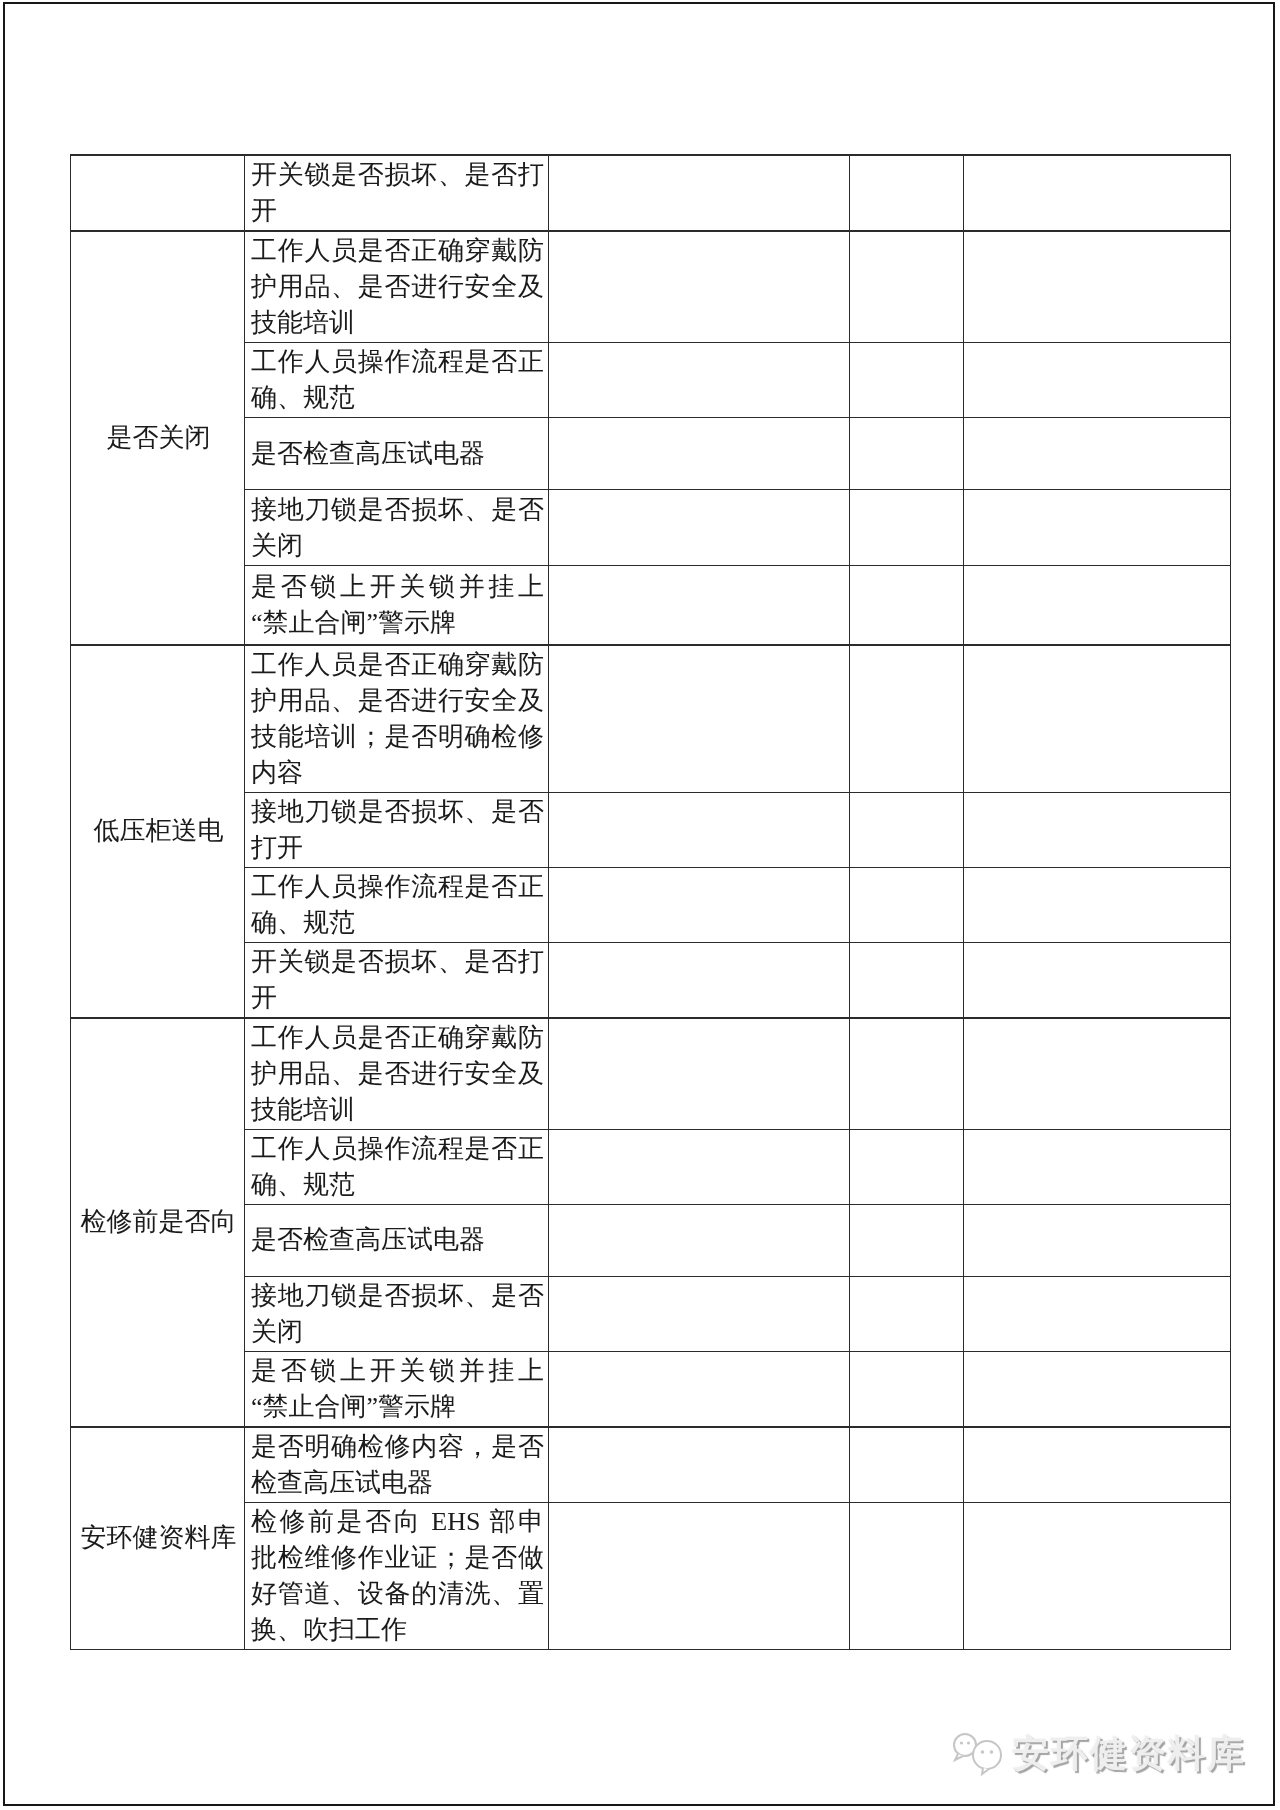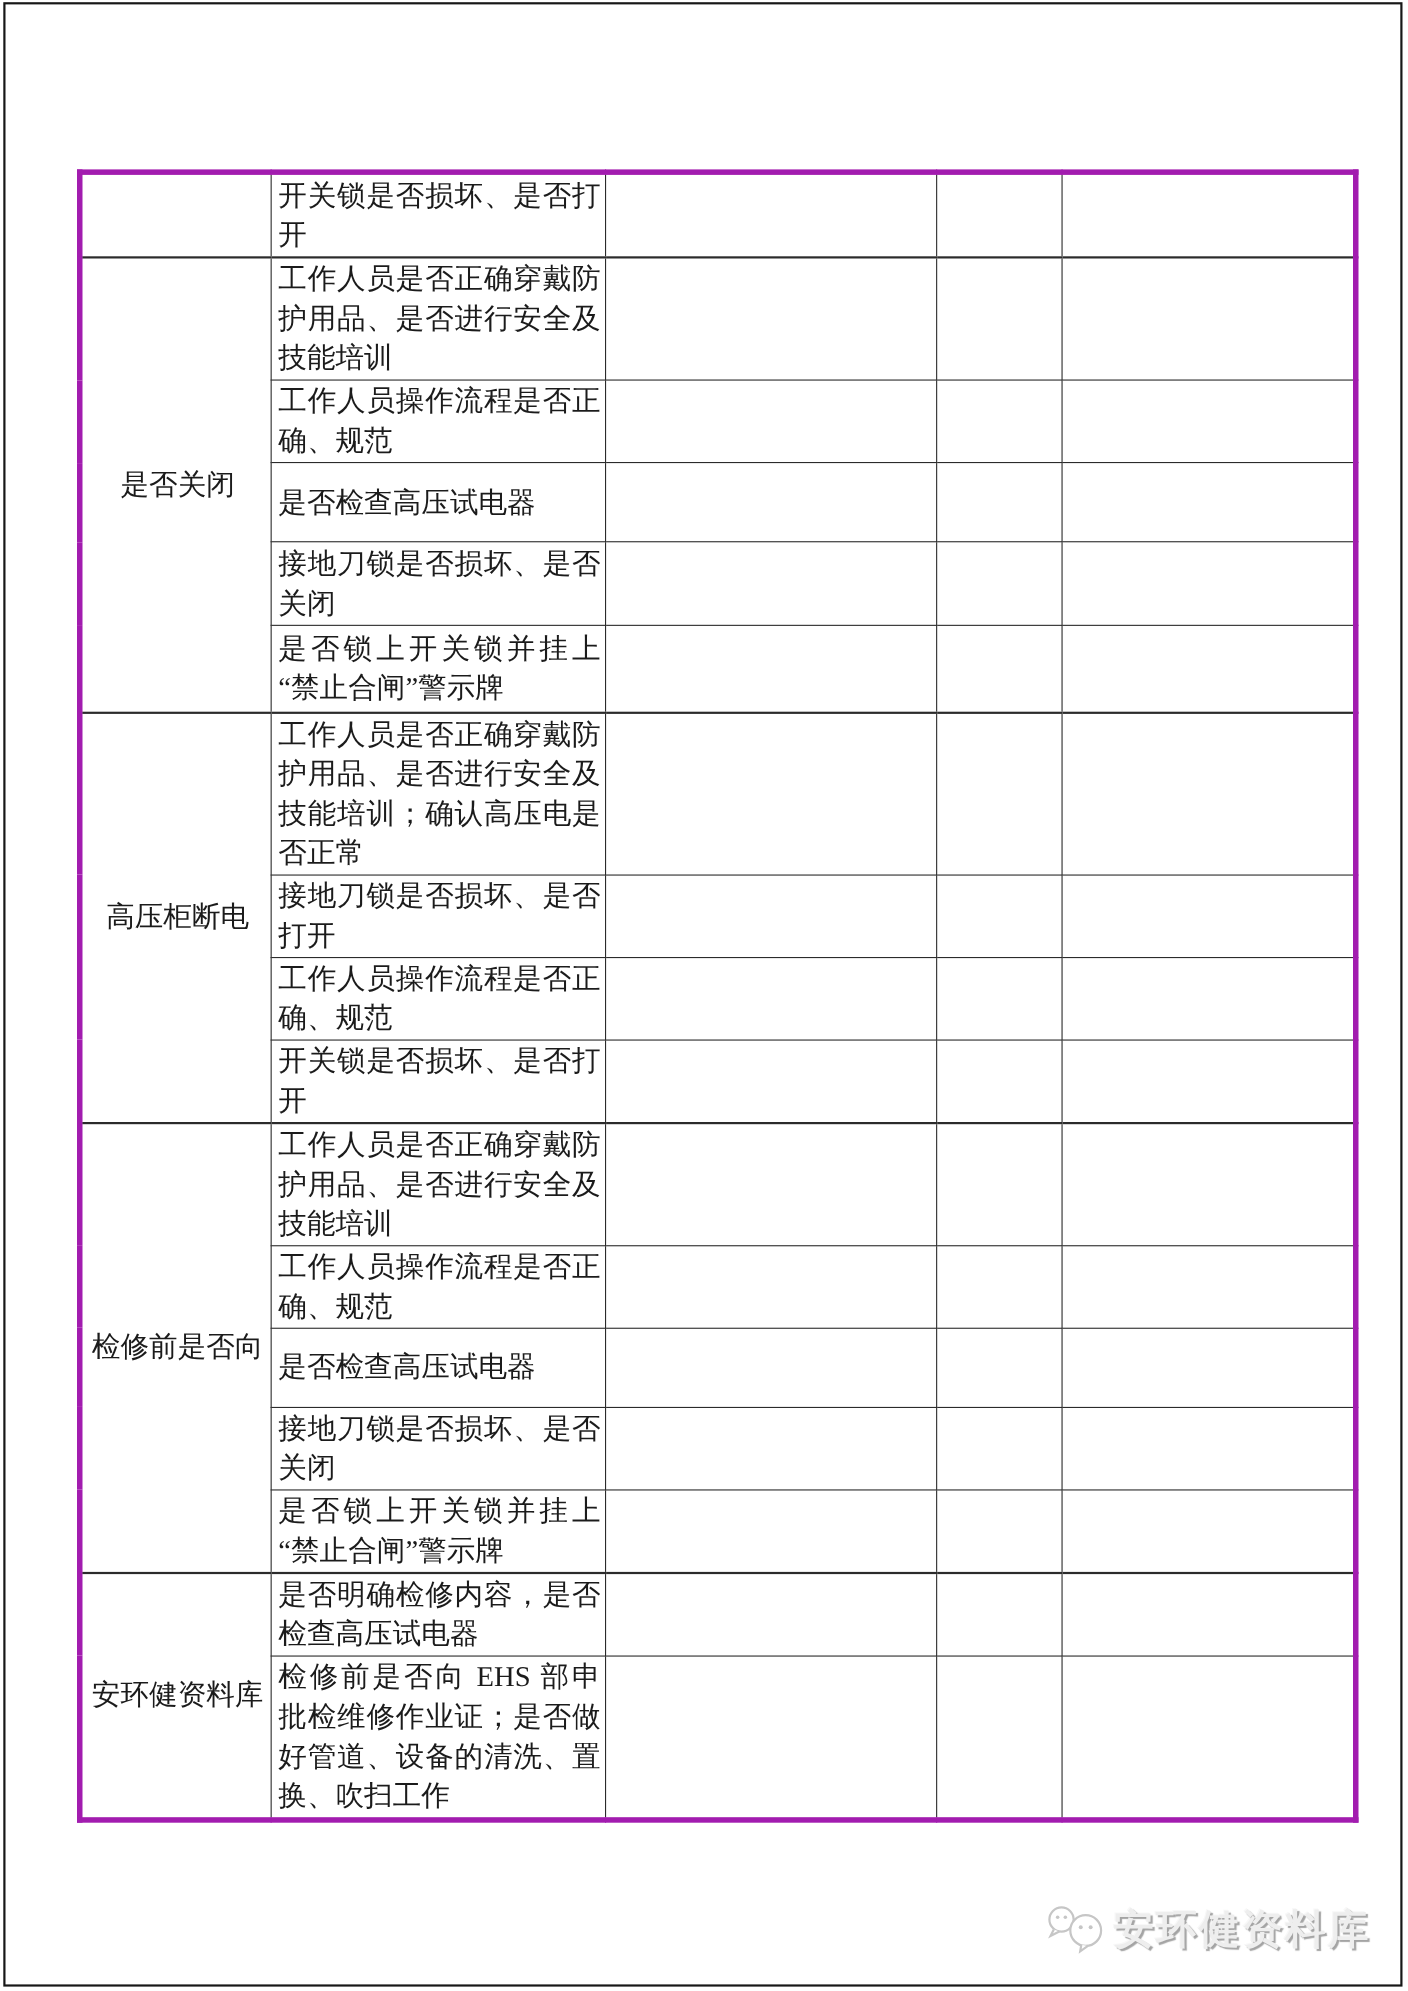--- a/index.html
+++ b/index.html
@@ -7,21 +7,21 @@
     position:relative;width:1280px;height:1810px;background:#ffffff;
     font-family:"Liberation Serif","DejaVu Serif",serif;overflow:hidden;
   }
   .page-border{
     position:absolute;left:3px;top:2px;width:1272px;height:1804px;
     border:2px solid #171717;box-sizing:border-box;pointer-events:none;
   }
   table.checklist{
     position:absolute;left:70px;top:154px;width:1160px;
     border-collapse:collapse;table-layout:fixed;
-    border:5px solid #a21caf;
+    border:1px solid #a21caf;
   }
   table.checklist td{
     border:1px solid #2b2b2b;
     font-size:26px;line-height:36px;color:#1b1b1b;
     vertical-align:middle;box-sizing:border-box;overflow:hidden;
     padding:1px 4px 1px 6px;
   }
   td.section-cell{text-align:center;padding:1px 2px;}
   td.item-cell{text-align:justify;}
   tr.sec-start td{border-top-width:2px;}
@@ -90,22 +90,22 @@
           <td class="col-check"></td>
           <td class="col-remark"></td>
         </tr>
         <tr style="height: 79px;">
           <td class="item-cell">是否锁上开关锁并挂上“禁止合闸”警示牌</td>
           <td class="col-value"></td>
           <td class="col-check"></td>
           <td class="col-remark"></td>
         </tr>
         <tr class="sec-start" style="height: 133px;">
-          <td class="section-cell" rowspan="4">高压柜断电</td>
-          <td class="item-cell">工作人员是否正确穿戴防护用品、是否进行安全及技能培训；确认高压电是否正常</td>
+          <td class="section-cell" rowspan="4">低压柜送电</td>
+          <td class="item-cell">工作人员是否正确穿戴防护用品、是否进行安全及技能培训；是否明确检修内容</td>
           <td class="col-value"></td>
           <td class="col-check"></td>
           <td class="col-remark"></td>
         </tr>
         <tr style="height: 74px;">
           <td class="item-cell">接地刀锁是否损坏、是否打开</td>
           <td class="col-value"></td>
           <td class="col-check"></td>
           <td class="col-remark"></td>
         </tr>

